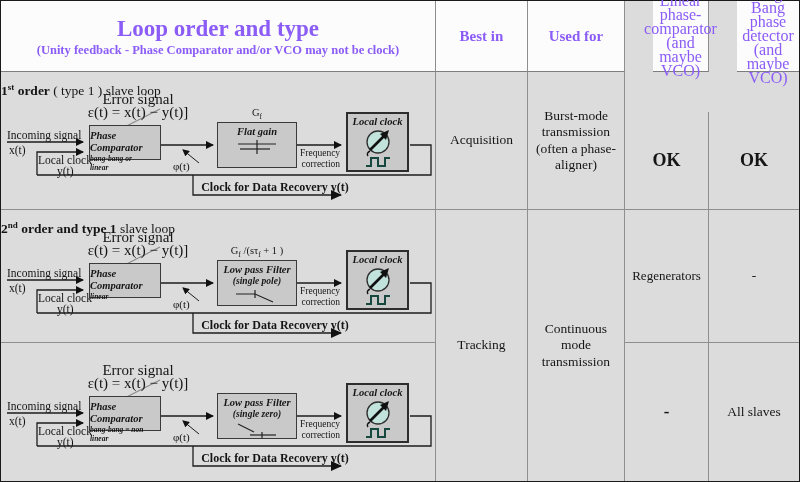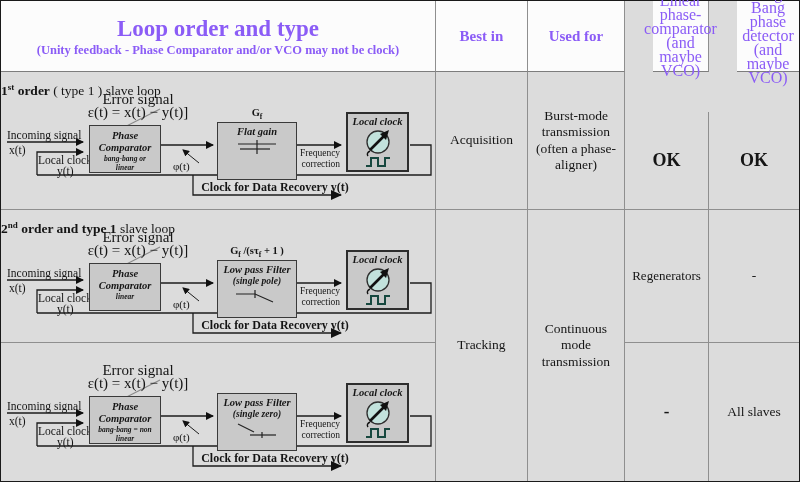--- a/index.html
+++ b/index.html
@@ -44,28 +44,28 @@
   .wires path.gray{stroke:#8a8a8a;stroke-width:1.1;}
   .wires path.thin{stroke-width:1;}
   .d-title{left:0;right:6px;top:9px;text-align:left;font-size:13.5px;}
   .d-title sup{font-size:9px;}
   .d-error{left:72px;top:21px;width:130px;text-align:center;font-size:15px;line-height:13px;}
   .d-incoming{left:6px;top:57px;font-size:11.5px;}
   .d-xvar{left:8px;top:72px;font-size:11.5px;}
   .d-lc1{left:37px;top:82px;font-size:11.5px;}
   .d-lc2{left:56px;top:93px;font-size:11.5px;}
   .box{position:absolute;background:#c9c9c9;border:1.5px solid #3a3a3a;box-sizing:border-box;}
-  .comp{left:88px;top:53px;width:72px;height:48px;text-align:center;}
+  .comp{left:88px;top:53px;width:72px;height:35px;text-align:left;}
   .comp-name{font-style:italic;font-weight:700;font-size:10.5px;line-height:11.5px;margin-top:4px;}
   .comp-sub{font-style:italic;font-weight:700;font-size:7.5px;line-height:8.5px;white-space:pre-line;margin-top:2px;}
   .d-phi{left:172px;top:88px;font-size:11px;}
-  .filt{left:216px;top:50px;width:80px;height:58px;text-align:center;}
+  .filt{left:216px;top:50px;width:80px;height:46px;text-align:center;}
   .filt-name{font-style:italic;font-weight:700;font-size:10.5px;line-height:12px;margin-top:3px;}
   .filt-sub{font-style:italic;font-weight:700;font-size:9.5px;line-height:10.5px;}
-  .d-formula{left:196px;top:35px;width:120px;text-align:center;font-size:10.5px;font-weight:700;}
+  .d-formula{left:196px;top:35px;width:120px;text-align:center;font-size:10.5px;font-weight:400;}
   .d-formula sub{font-size:7.5px;}
   .d-freq{left:299px;top:76px;font-size:9.5px;line-height:10.5px;white-space:pre-line;}
   .clock{left:345px;top:40px;width:63px;height:60px;text-align:center;border-width:2px;border-color:#2d2d2d;}
   .clock-name{font-style:italic;font-weight:700;font-size:10.5px;margin-top:2px;}
   .vco{display:block;margin:0 auto;}
   .d-recovery{left:198px;top:108px;width:152px;text-align:center;font-size:12px;font-weight:600;}
   .glyph{display:none;margin:2px auto 0;}
   .dcell[data-glyph="flat"] .g-flat{display:block;}
   .dcell[data-glyph="pole"] .g-pole{display:block;}
   .dcell[data-glyph="zero"] .g-zero{display:block;}

